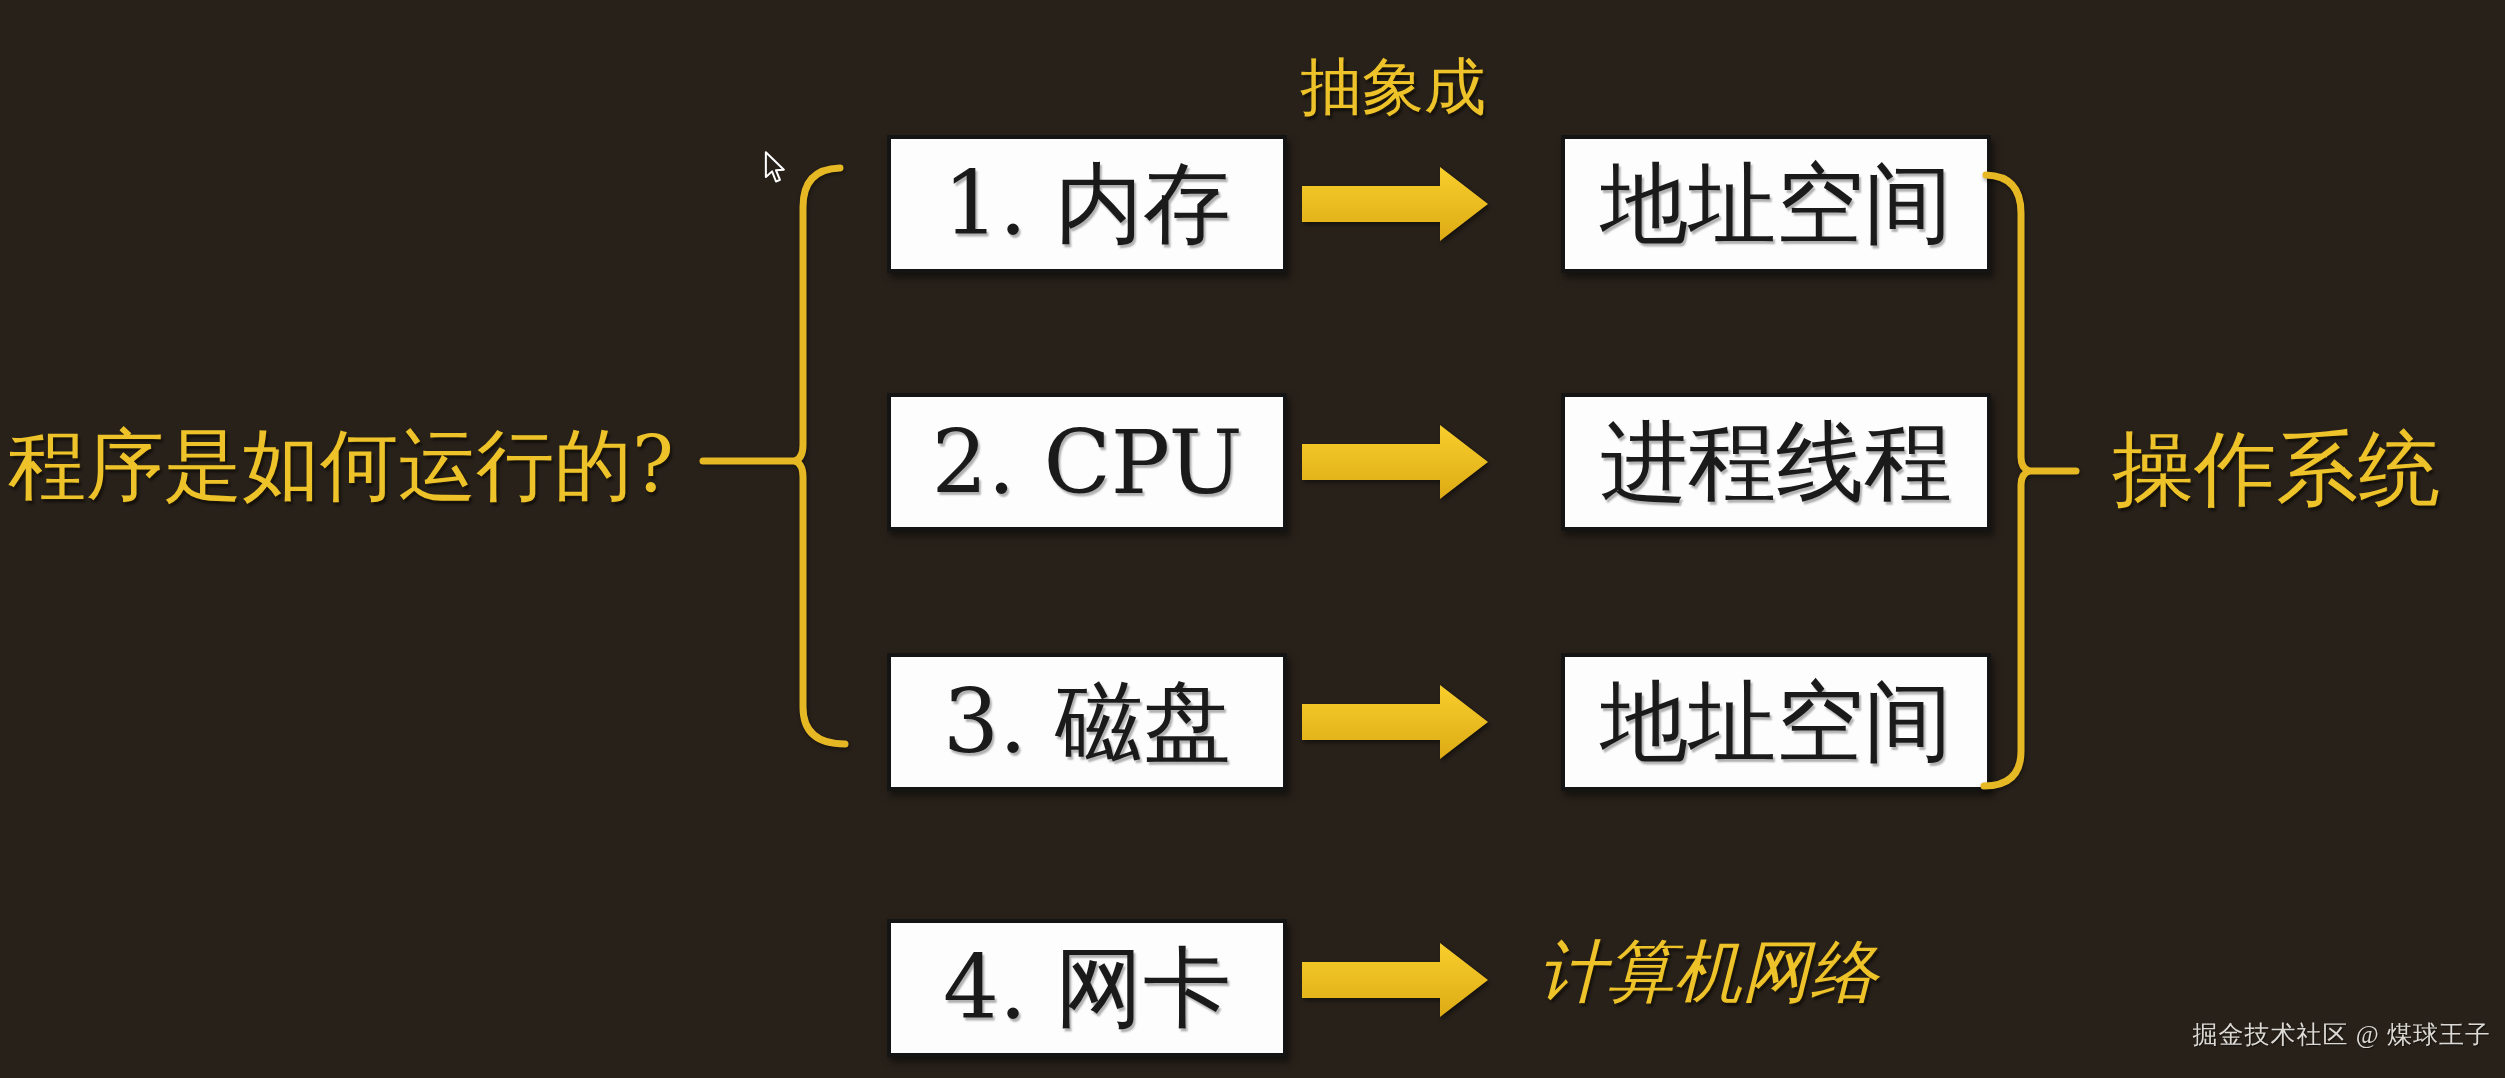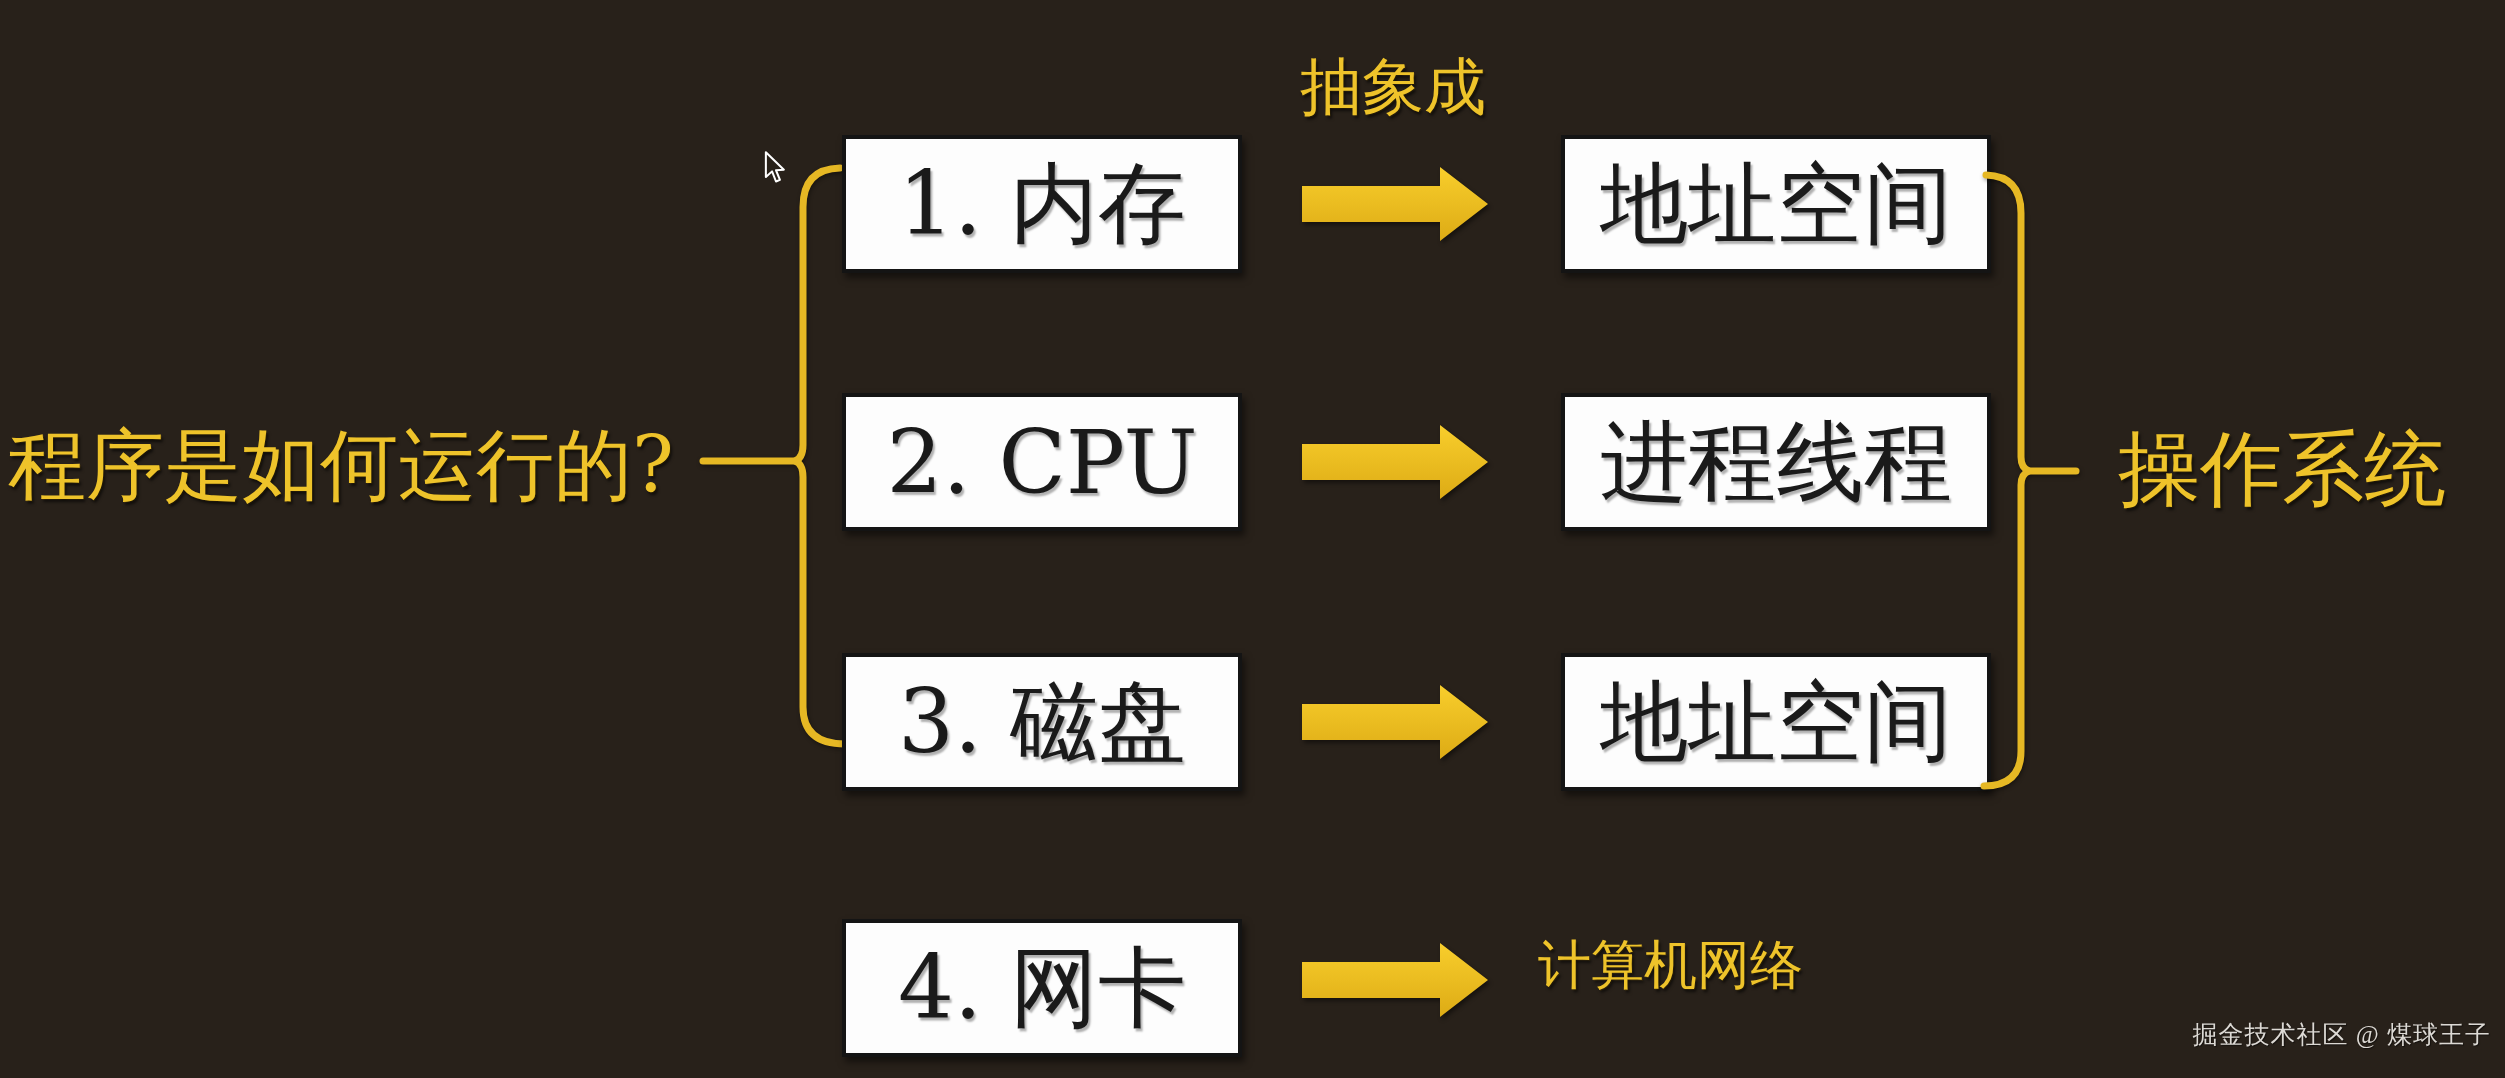--- a/index.html
+++ b/index.html
@@ -22,34 +22,34 @@
   }
   .ytext{
     position:absolute;
     color:var(--c-accent_yellow);
     text-shadow:2px 3px 3px rgba(0,0,0,0.6), 1px 1px 0 rgba(120,85,0,0.35);
     white-space:nowrap;
     line-height:1;
   }
   .abstract-label{left:1300px;top:28px;font-size:62px;margin-top:28px;}
   .question-label{left:8px;top:426px;font-size:78px;text-align:right;}
-  .os-label{left:2112px;top:428px;font-size:82px;margin-left:6px;}
-  .net-label{left:1538px;top:938px;font-size:53px;}
+  .os-label{left:2112px;top:428px;font-size:82px;}
+  .net-label{left:1538px;top:938px;font-size:68px;font-style:italic;}
   .whitebox{
     position:absolute;
     background:var(--c-box_bg);
     border:4px solid var(--c-box_border);
     box-shadow:3px 5px 7px rgba(0,0,0,0.5);
     display:flex;align-items:center;justify-content:center;
     color:var(--c-box_text);
     font-size:88px;
     white-space:nowrap;
     text-shadow:2px 3px 2px rgba(0,0,0,0.30);
   }
-  .leftbox{left:842px;width:400px;height:138px;}
+  .leftbox{left:887px;width:400px;height:138px;}
   .rightbox{left:1521px;width:430px;height:138px;margin-left:40px;}
   .r1{top:135px;} .r2{top:393px;} .r3{top:653px;} .r4{top:911px;margin-top:8px;}
   .arrow{
     position:absolute;left:1300px;width:190px;height:80px;
     filter:drop-shadow(2px 3px 2px rgba(0,0,0,0.45));
   }
   .a1{top:164px;} .a2{top:422px;} .a3{top:682px;} .a4{top:940px;}
   .brace{position:absolute;filter:drop-shadow(1px 2px 2px rgba(0,0,0,0.4));}
   .brace path{stroke:#e6b824;stroke-width:7;fill:none;stroke-linecap:round;stroke-linejoin:round;}
   .brace-left{left:695px;top:155px;}

